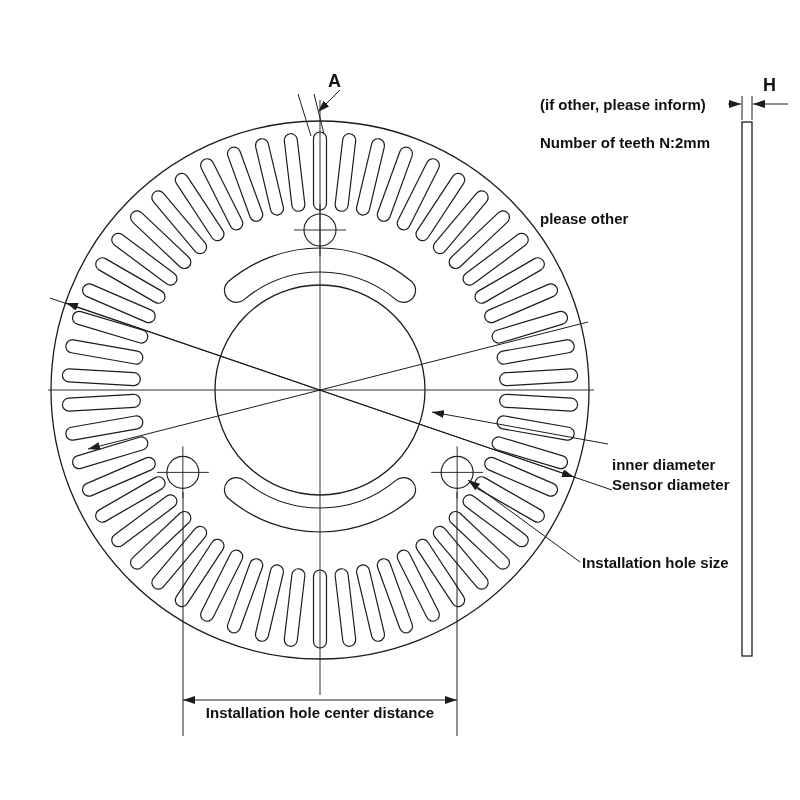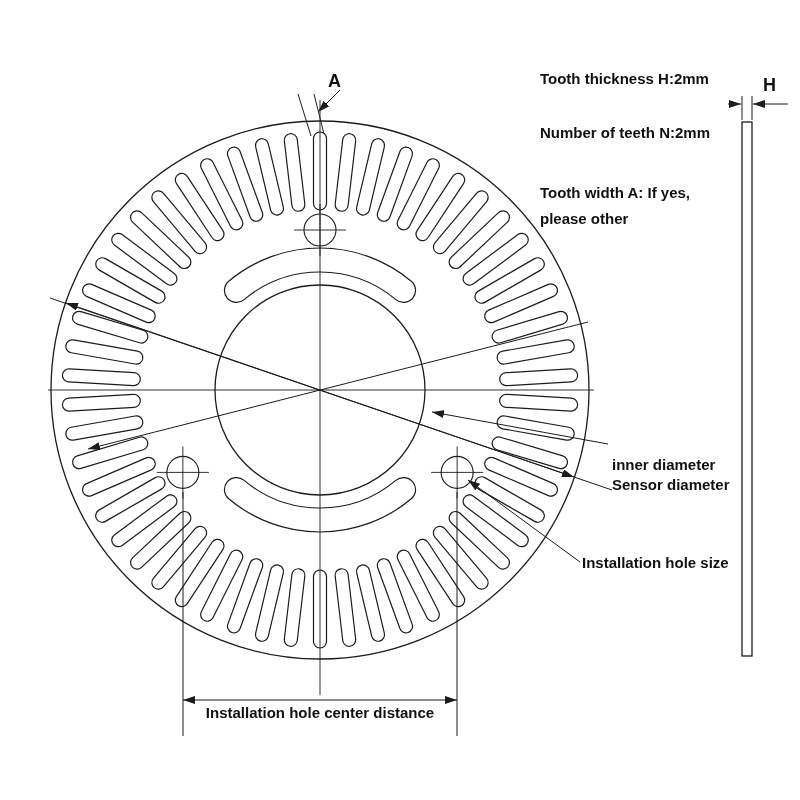--- a/index.html
+++ b/index.html
@@ -131,23 +131,22 @@
 
     <g stroke-width="1.3">
       <rect x="742" y="122" width="10" height="534"></rect>
       <line x1="742" y1="120" x2="742" y2="96" stroke-width="1"></line>
       <line x1="752" y1="120" x2="752" y2="96" stroke-width="1"></line>
       <line x1="728" y1="104" x2="741" y2="104" stroke-width="1" marker-end="url(#arw)"></line>
       <line x1="788" y1="104" x2="753" y2="104" stroke-width="1" marker-end="url(#arw)"></line>
     </g>
   </svg>
 
-  <div class="lbl" style="left:540px;top:70px">Tooth thickness H:2mm</div>
-  <div class="lbl" style="left:540px;top:124px">Number of teeth N:2mm</div>
-  <div class="lbl" style="left:540px;top:184px">Tooth width A: If yes,</div>
+  <div class="lbl" style="left:540px;top:96px">(if other, please inform)</div>
+  <div class="lbl" style="left:540px;top:134px">Number of teeth N:2mm</div>
   <div class="lbl" style="left:540px;top:210px">please other</div>
 
   <div class="lbl" style="left:612px;top:456px">inner diameter</div>
   <div class="lbl" style="left:612px;top:476px">Sensor diameter</div>
   <div class="lbl" style="left:320px;top:704px;transform:translateX(-50%)">Installation hole center distance</div>
   <div class="lbl" style="left:582px;top:554px">Installation hole size</div>
 
   <div class="lbl dimletter" style="left:328px;top:72px">A</div>
   <div class="lbl dimletter" style="left:763px;top:76px">H</div>
 </div>

